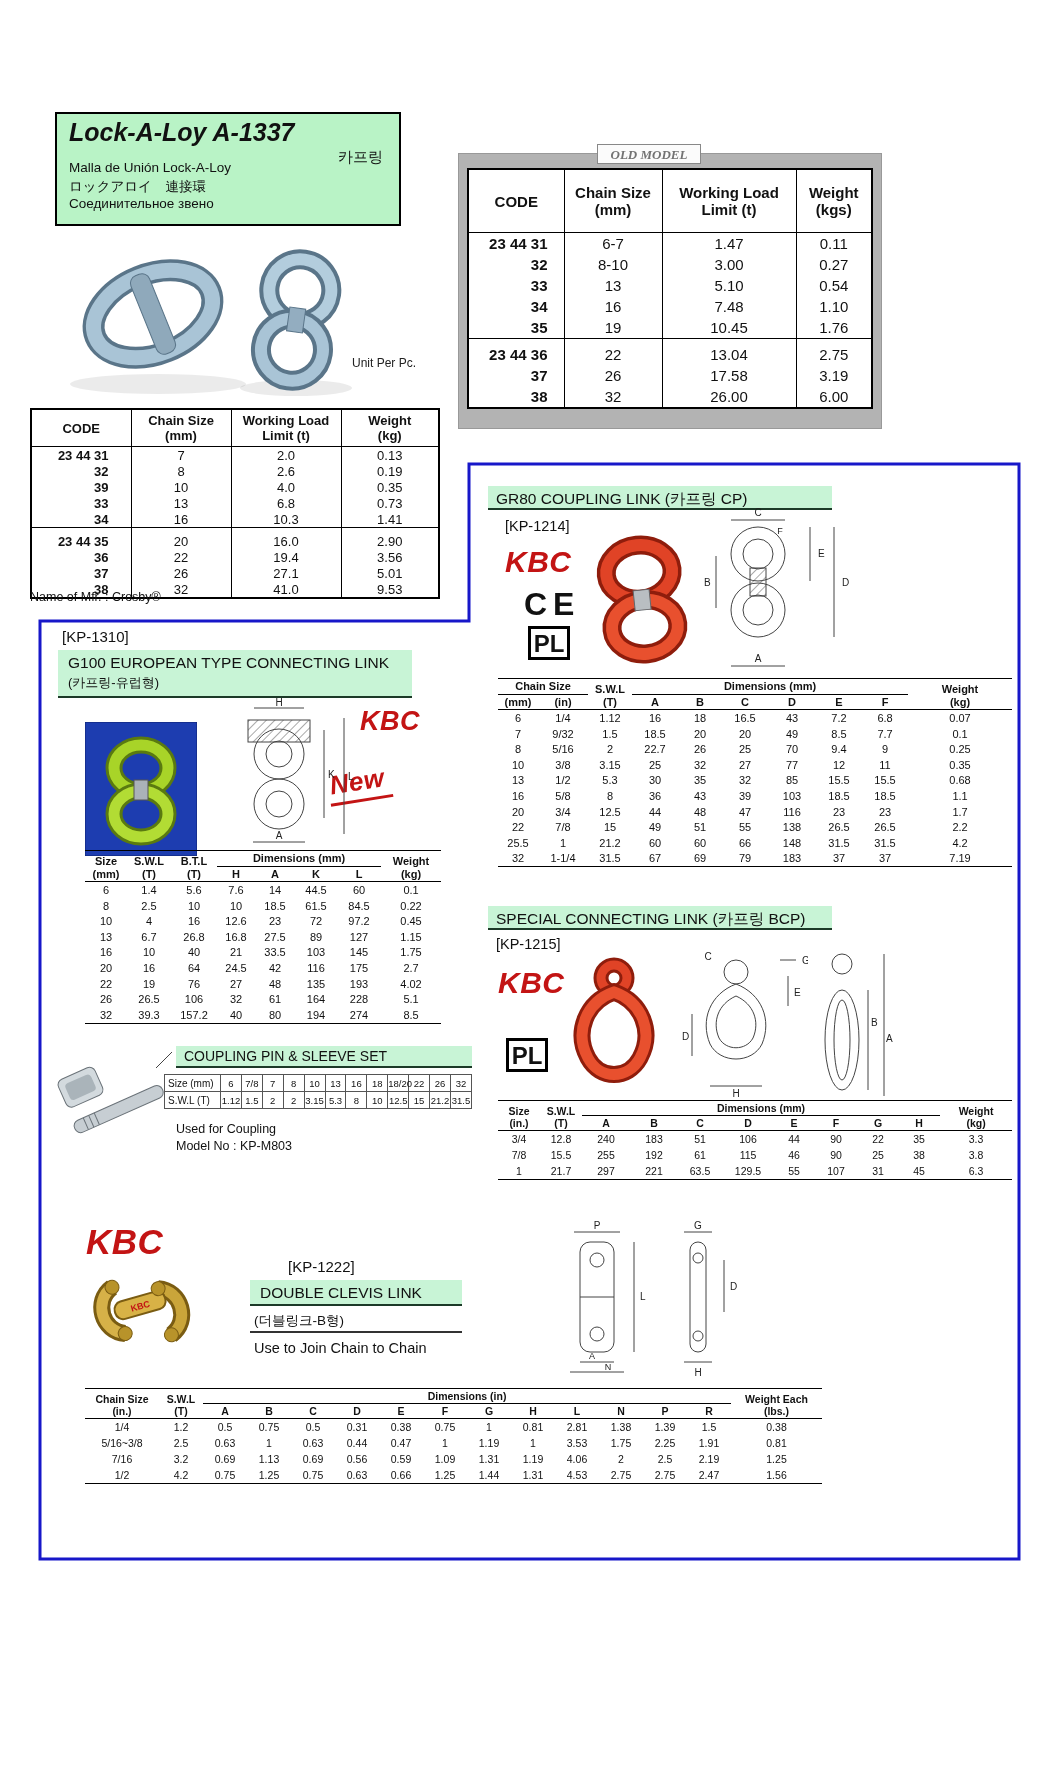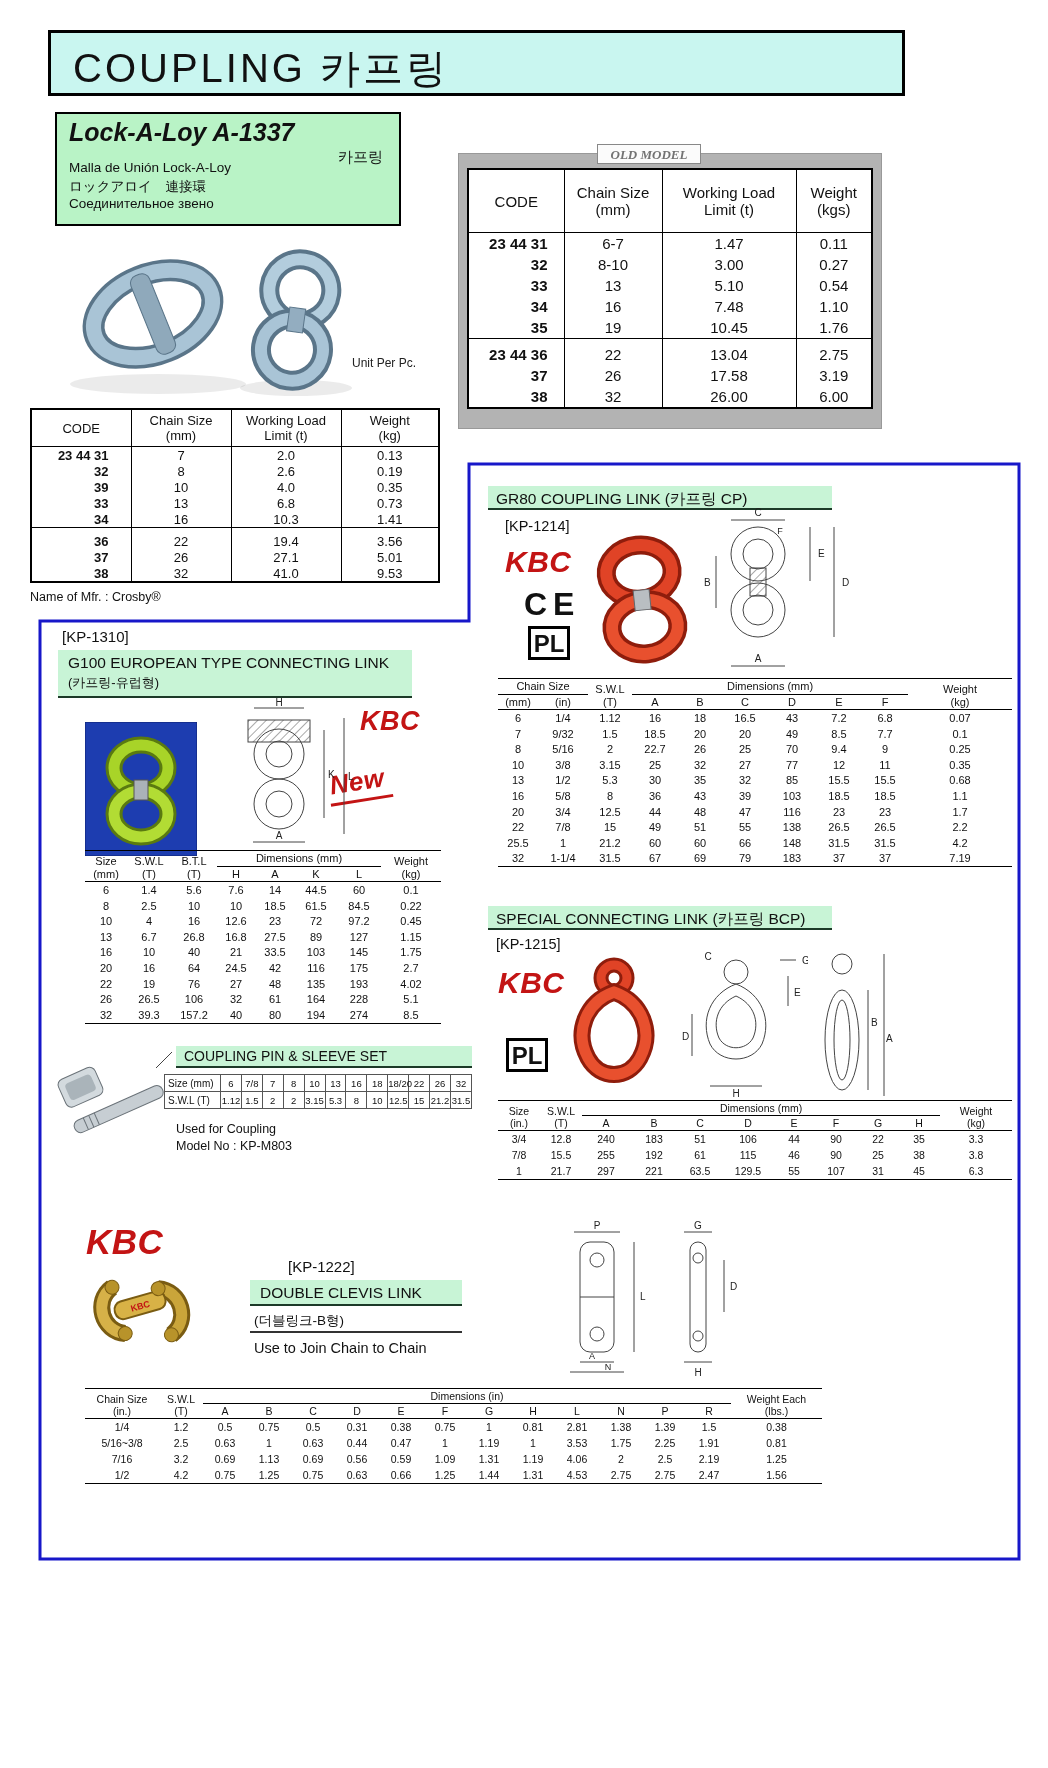--- a/index.html
+++ b/index.html
@@ -1,21 +1,21 @@
 <!DOCTYPE html>
 <html><head>
 <meta charset="utf-8">
 <style>
   html,body{margin:0;padding:0;background:#ddd}
   #canvas{position:relative;width:1048px;height:1768px;background:#fff;font-family:"Liberation Sans",sans-serif;color:#111;overflow:hidden}
   .abs{position:absolute;box-sizing:border-box}
   .mint{background:#c8f4d6;border-bottom:2px solid #1c3a28}
   .brand{color:#c31414;font-style:italic;font-weight:700;letter-spacing:.5px}
   table{border-collapse:collapse;table-layout:fixed}
-  th{font-weight:400}
+  th{font-weight:700}
   
   .t-code{background:#fff;border:2px solid #000}
   .t-code th{border:1px solid #000;text-align:center;white-space:pre-line}
   .t-code td{border-left:1px solid #000;border-right:1px solid #000;text-align:center;padding:0}
   .t-code tbody.g2 tr:first-child td{border-top:1px solid #000;padding-top:5px}
   .t-code td:first-child{font-weight:700;text-align:right}
   .t-old{width:406px;font-size:15px}
   .t-old th{height:60px;font-size:15px}
   .t-old td{height:21px}
   .t-old td:first-child{padding-right:16px}
@@ -40,23 +40,20 @@
   .t-pin{width:308px;font-size:9.5px;border:1.5px solid #000}
   .t-pin td{border:1px solid #555;text-align:center;height:16px;padding:0}
   .t-pin td:first-child{text-align:left;padding-left:3px;font-size:10px}
   svg text{font-family:"Liberation Sans",sans-serif}
 </style>
 </head>
 <body>
 
 <div id="canvas">
 
-  <div class="abs" style="left:48px;top:30px;width:857px;height:66px;background:#c9f6f0;border:3px solid #000">
-    <div style="font-size:40px;letter-spacing:3px;padding:8px 0 0 22px">COUPLING  카프링</div>
-  </div>
 
   <div class="abs" style="left:55px;top:112px;width:346px;height:114px;background:#b9f3c6;border:2px solid #000">
     <div style="font-style:italic;font-weight:700;font-size:25px;margin:4px 0 0 12px">Lock-A-Loy  A-1337</div>
     <div class="abs" style="right:16px;top:34px;font-size:15px">카프링</div>
     <div class="abs" style="left:12px;top:46px;font-size:13.5px">Malla de Unión Lock-A-Loy</div>
     <div class="abs" style="left:12px;top:64px;font-size:13.5px">ロックアロイ　連接環</div>
     <div class="abs" style="left:12px;top:82px;font-size:13.5px">Соединительное звено</div>
   </div>
 
   <div class="abs" style="left:458px;top:153px;width:424px;height:276px;background:#b3b3b3;border:1px solid #999">
@@ -197,20 +194,26 @@
         </tr>
         <tr>
           <td>34</td>
           <td>16</td>
           <td>10.3</td>
           <td>1.41</td>
         </tr>
       </tbody>
     <tbody class="g2">
         <tr>
+          <td>23 44 35</td>
+          <td>20</td>
+          <td>16.0</td>
+          <td>2.90</td>
+        </tr>
+        <tr>
           <td>36</td>
           <td>22</td>
           <td>19.4</td>
           <td>3.56</td>
         </tr>
         <tr>
           <td>37</td>
           <td>26</td>
           <td>27.1</td>
           <td>5.01</td>

